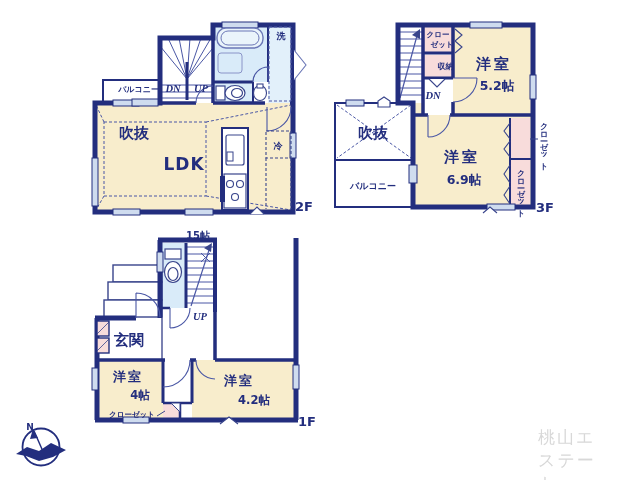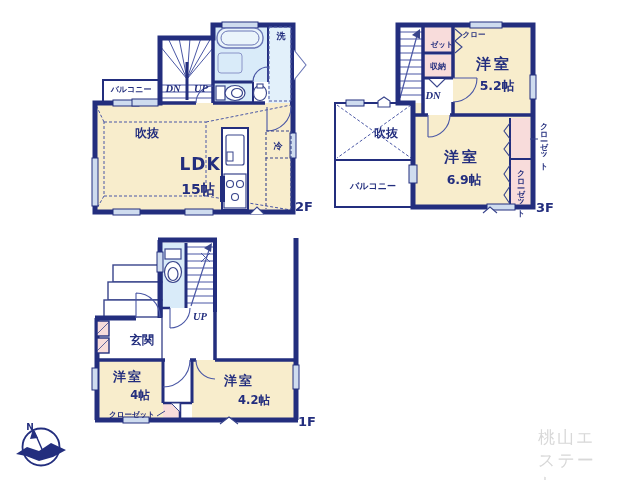--- a/index.html
+++ b/index.html
@@ -1,28 +1,28 @@
 <!DOCTYPE html>
 <html><head>
 <meta charset="utf-8">
 <style>
   html,body{margin:0;padding:0;background:#fff;}
   #stage{position:relative;width:640px;height:480px;background:#ffffff;overflow:hidden;
          font-family:"DejaVu Sans","Liberation Sans",sans-serif;}
   #plan-svg{position:absolute;left:0;top:0;}
   .lbl{position:absolute;transform:translate(-50%,-50%);color:#232e7e;white-space:nowrap;line-height:1;}
   .lbl-xl{font-size:17px;font-weight:bold;letter-spacing:1px;}
-  .lbl-size-lg{font-size:14px;font-weight:bold;}
+  .lbl-size-lg{font-size:10px;font-weight:bold;margin-top:47px;}
   .lbl-room{font-size:15px;font-weight:bold;letter-spacing:3px;}
   .lbl-size-md{font-size:12.5px;font-weight:bold;}
   .lbl-room-sm{font-size:13px;font-weight:bold;letter-spacing:2px;}
   .lbl-size-sm{font-size:11.5px;font-weight:bold;}
-  .lbl-bold-sm{font-size:12px;font-weight:bold;margin-left:13px;}
+  .lbl-bold-sm{font-size:15px;font-weight:bold;}
   .lbl-xs{font-size:9px;font-weight:bold;}
-  .lbl-xxs{font-size:8px;font-weight:bold;}
+  .lbl-xxs{font-size:8px;font-weight:bold;padding-left:15px;}
   .lbl-tiny{font-size:7.5px;font-weight:bold;}
   .lbl-stair{font-family:"Liberation Serif","DejaVu Serif",serif;font-style:italic;font-weight:bold;font-size:10.5px;}
   .lbl-floor{font-size:13px;font-weight:bold;transform:none;}
   .vlbl{position:absolute;transform:translateX(-50%);writing-mode:vertical-rl;text-orientation:upright;
         color:#232e7e;font-size:8px;font-weight:bold;letter-spacing:1px;line-height:1;}
   .lbl-mark{position:absolute;transform:translate(-50%,-50%);font-size:17px;color:#d8d8d8;letter-spacing:2px;}
 </style>
 </head>
 <body>
 
@@ -243,35 +243,35 @@
   </g>
 
   <g>
     <circle cx="41" cy="447" r="18.5" fill="none" stroke="#232e7e" stroke-width="1.8"></circle>
     <line x1="45" y1="456" x2="34" y2="431" stroke="#232e7e" stroke-width="1.5"></line>
     <polygon points="33,429 30,439 38,438" fill="#232e7e"></polygon>
     <polygon points="16,454 27,447 39,451 51,443 66,450 53,457 39,461 26,456" fill="#232e7e"></polygon>
   </g>
 </svg>
 
-<div class="lbl lbl-xl" style="left:200px;top:164px;">LDK</div>
+<div class="lbl lbl-xl" style="left:184px;top:164px;">LDK</div>
 <div class="lbl lbl-size-lg" style="left:198px;top:189px;">15帖</div>
 <div class="lbl lbl-bold-sm" style="left:134px;top:133px;">吹抜</div>
 <div class="lbl lbl-xxs" style="left:131px;top:90px;">バルコニー</div>
 <div class="lbl lbl-xs" style="left:281px;top:36px;">洗</div>
 <div class="lbl lbl-xs" style="left:278px;top:146px;">冷</div>
 <div class="lbl lbl-stair" style="left:173px;top:89px;">DN</div>
 <div class="lbl lbl-stair" style="left:201px;top:89px;">UP</div>
 <div class="lbl lbl-floor" style="left:295px;top:200px;">2F</div>
 
 <div class="lbl lbl-room" style="left:494px;top:64px;">洋室</div>
 <div class="lbl lbl-size-md" style="left:497px;top:86px;">5.2帖</div>
 <div class="lbl lbl-room" style="left:462px;top:157px;">洋室</div>
 <div class="lbl lbl-size-md" style="left:464px;top:180px;">6.9帖</div>
-<div class="lbl lbl-tiny" style="left:438px;top:35px;margin-left:36px;">クロー</div>
+<div class="lbl lbl-tiny" style="left:438px;top:35px;">クロー</div>
 <div class="lbl lbl-tiny" style="left:438px;top:45px;padding-left:8px;">ゼット</div>
 <div class="lbl lbl-xxs" style="left:438px;top:67px;">収納</div>
 <div class="lbl lbl-stair" style="left:433px;top:96px;">DN</div>
 <div class="lbl lbl-bold-sm" style="left:373px;top:133px;">吹抜</div>
 <div class="lbl lbl-xs" style="left:373px;top:186px;">バルコニー</div>
 <div class="vlbl" style="left:543px;top:116px;">クローゼット</div>
 <div class="vlbl" style="left:520px;top:163px;">クローゼット</div>
 <div class="lbl lbl-floor" style="left:536px;top:201px;">3F</div>
 
 <div class="lbl lbl-bold-sm" style="left:129px;top:340px;">玄関</div>

